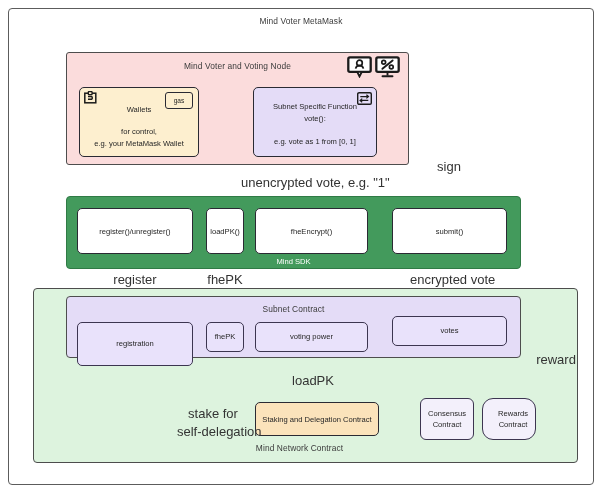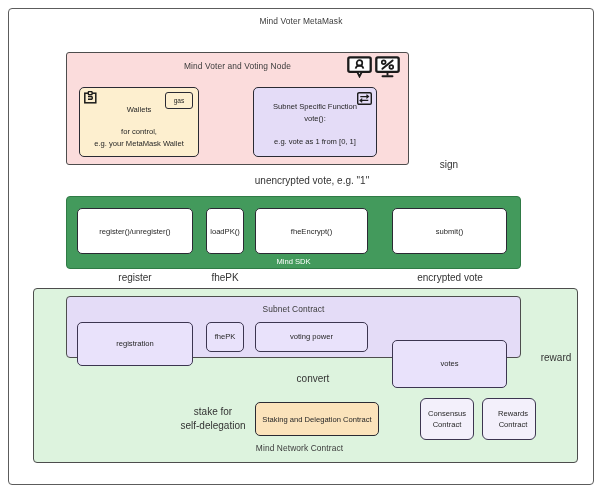--- a/index.html
+++ b/index.html
@@ -79,38 +79,38 @@
   }
   
   .pbox{
     border:1.4px solid #3c3550;border-radius:5px;background:#e9e2fb;
     display:flex;align-items:center;justify-content:center;text-align:center;
     color:#262626;font-size:7.6px;line-height:1.4;padding:2px 3px;
   }
   .b-regn{left:77px;top:322px;width:116px;height:44px;}
   .b-fhepk{left:206px;top:322px;width:38px;height:30px;}
   .b-vp{left:255px;top:322px;width:113px;height:30px;}
-  .b-votes{left:392px;top:340px;width:115px;height:48px;}
+  .b-votes{left:392px;top:316px;width:115px;height:30px;}
   .b-stake{
     left:255px;top:402px;width:124px;height:34px;
     background:#fbe3bb;border:1.4px solid #2a2a33;border-radius:5px;
     display:flex;align-items:center;justify-content:center;text-align:center;
     color:#262626;font-size:7.6px;
   }
   .b-cons{left:420px;top:398px;width:54px;height:42px;background:#f3f0fb;
     border:1.4px solid #3c3550;border-radius:6px;
     display:flex;align-items:center;justify-content:center;text-align:center;
     color:#262626;font-size:7.6px;line-height:1.45;}
   .b-rew{left:482px;top:398px;width:54px;height:42px;background:#f3f0fb;
-    border:1.4px solid #3c3550;border-radius:6px;
+    border:1.4px solid #3c3550;border-radius:11px;
     display:flex;align-items:center;justify-content:center;text-align:center;
     color:#262626;font-size:7.6px;line-height:1.45;padding-left:8px;}
   
   .elabel{
-    color:#333333;font-size:10px;white-space:nowrap;text-align:center;
+    color:#333333;font-size:13px;white-space:nowrap;text-align:center;
     line-height:1.35;
   }
   #wires{position:absolute;left:0;top:0;width:602px;height:493px;
     pointer-events:none;}
 </style>
 </head>
 <body>
 
 <div id="canvas">
 
@@ -236,20 +236,20 @@
       <div>Rewards</div>
       <div>Contract</div>
     </div>
   </div>
 
   <div class="abs elabel" style="left:241px;top:174px;width:142px;">unencrypted vote, e.g. "1"</div>
   <div class="abs elabel" style="left:429px;top:158px;width:40px;">sign</div>
   <div class="abs elabel" style="left:110px;top:271px;width:50px;">register</div>
   <div class="abs elabel" style="left:203px;top:271px;width:44px;">fhePK</div>
   <div class="abs elabel" style="left:410px;top:271px;width:80px;">encrypted vote</div>
-  <div class="abs elabel" style="left:288px;top:372px;width:50px;">convert</div>
+  <div class="abs elabel" style="left:288px;top:372px;width:50px;">loadPK</div>
   <div class="abs elabel" style="left:177px;top:405px;width:72px;">
     <div>stake for</div>
     <div>self-delegation</div>
   </div>
   <div class="abs elabel" style="left:535px;top:351px;width:42px;">reward</div>
 
 </div>
 
 </body></html>

